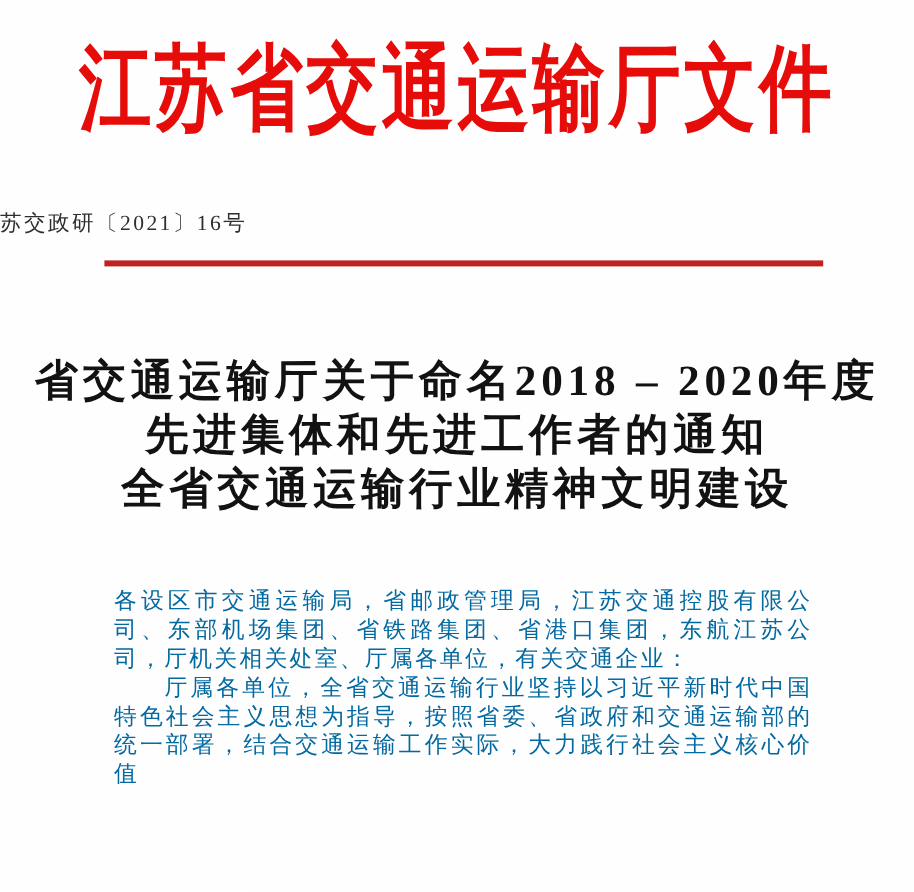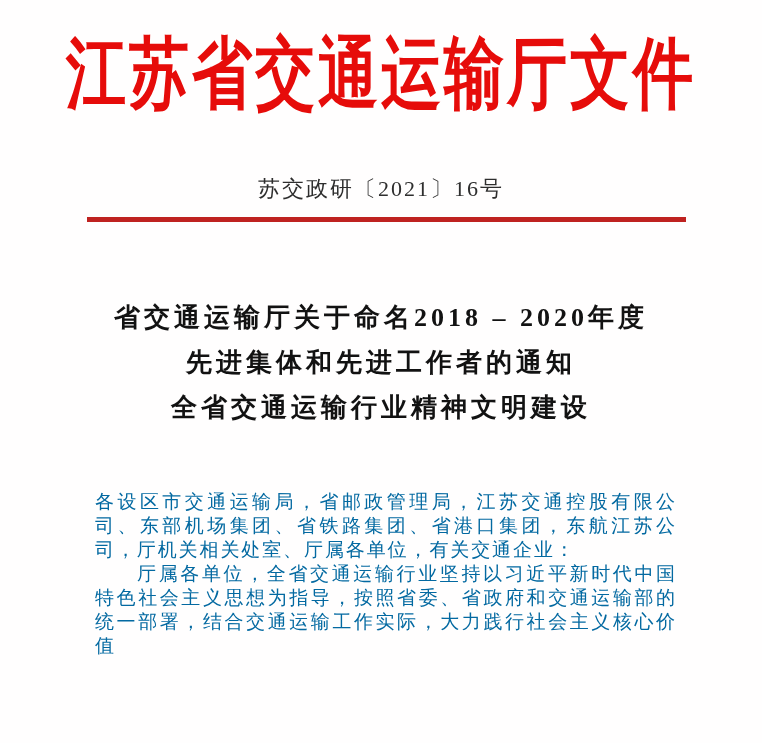--- a/index.html
+++ b/index.html
@@ -32,22 +32,21 @@
     white-space: nowrap;
     transform: scale(1, 1.3);
     transform-origin: center top;
   }
   
   .ref-number {
     position: absolute;
     top: 174px;
     left: 0;
     width: 100%;
-    text-align: center;
-    font-size: 22px;
+    font-size: 18px;
     letter-spacing: 2px;
     color: #2e2e2e;
   }
   
   .divider {
     position: absolute;
     top: 217px;
     left: 87px;
     width: 599px;
     height: 5px;
@@ -56,21 +55,21 @@
   
   .doc-title {
     position: absolute;
     top: 295px;
     left: 0;
     width: 100%;
     text-align: center;
     color: #121212;
   }
   .title-line {
-    font-size: 26px;
+    font-size: 36px;
     font-weight: bold;
     line-height: 45px;
     letter-spacing: 4px;
     white-space: nowrap;
   }
   
   .body-text {
     position: absolute;
     top: 490px;
     left: 95px;

